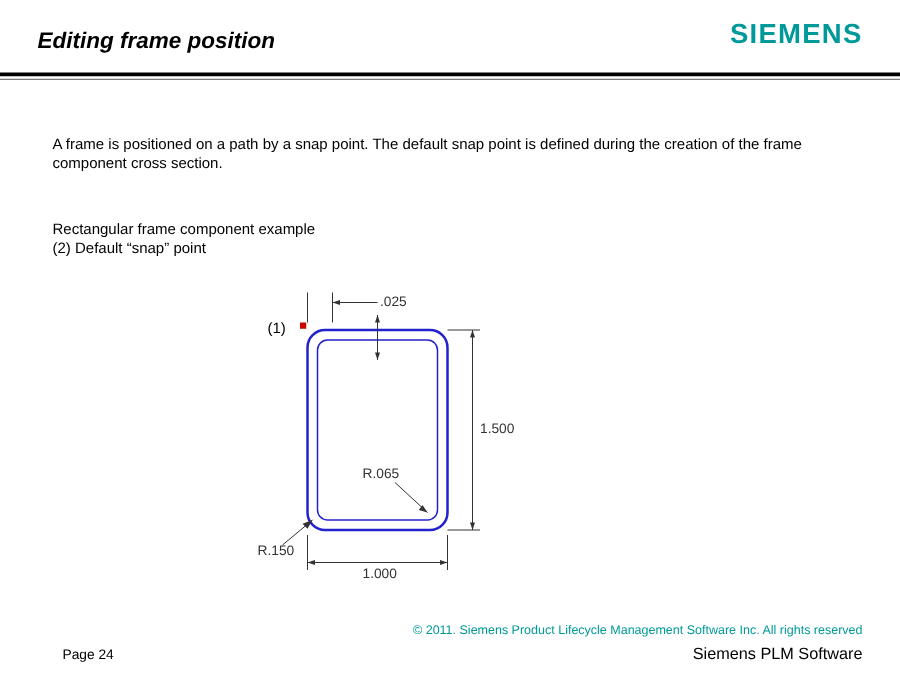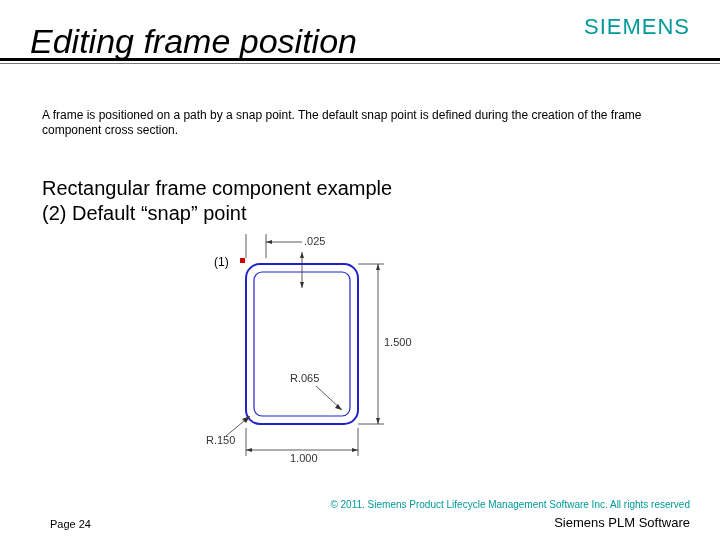--- a/index.html
+++ b/index.html
@@ -1,24 +1,24 @@
 <!DOCTYPE html>
 <html><head>
 <meta charset="utf-8">
 <style>
   * { box-sizing: border-box; margin: 0; padding: 0; }
   html, body { width: 720px; height: 540px; font-family: Arial, Helvetica, sans-serif; background: #fff; color: #000; }
   .slide { position: relative; width: 720px; height: 540px; overflow: hidden; }
   .topbar { position: absolute; top: 0; left: 0; width: 720px; height: 70px; background: #fff; }
-  .brand { position: absolute; top: 14px; right: 30px; font-family: Arial, sans-serif; font-weight: 400; font-size: 22px; letter-spacing: 1px; color: #009999; }
-  .title { position: absolute; top: 22px; left: 30px; font-size: 34px; font-weight: normal; font-style: italic; color: #000; }
+  .brand { position: absolute; top: 14px; right: 30px; font-family: Arial, sans-serif; font-weight: 700; font-size: 22px; letter-spacing: 1px; color: #009999; }
+  .title { position: absolute; top: 22px; left: 30px; font-size: 18px; font-weight: bold; font-style: italic; color: #000; }
   .line1 { position: absolute; top: 58px; left: 0; width: 720px; height: 3px; background: #000; }
   .line2 { position: absolute; top: 63px; left: 0; width: 720px; height: 1px; background: #777; }
   .body-text { position: absolute; top: 108px; left: 42px; width: 636px; font-size: 12px; line-height: 1.25; color: #000; }
-  .example-text { position: absolute; top: 176px; left: 42px; width: 400px; font-size: 20px; line-height: 1.25; color: #000; }
+  .example-text { position: absolute; top: 176px; left: 42px; width: 400px; font-size: 12px; line-height: 1.25; color: #000; }
   .fig { position: absolute; top: 228px; left: 206px; width: 246px; height: 240px; }
   .fig svg { width: 100%; height: 100%; }
   .footer-copy { position: absolute; bottom: 30px; right: 30px; font-size: 10px; color: #009999; }
   .footer-page { position: absolute; bottom: 10px; left: 50px; font-size: 11px; color: #000; }
   .footer-plm { position: absolute; bottom: 10px; right: 30px; font-size: 13px; color: #000; text-align: right; }
   .fig text { font-family: Arial, sans-serif; font-size: 11px; fill: #333; }
   .fig .outer { fill: none; stroke: #2222cc; stroke-width: 2; }
   .fig .inner { fill: none; stroke: #2222cc; stroke-width: 1.2; }
   .fig .dim { fill: none; stroke: #333; stroke-width: 0.8; }
   .fig .arrow { fill: #333; }

